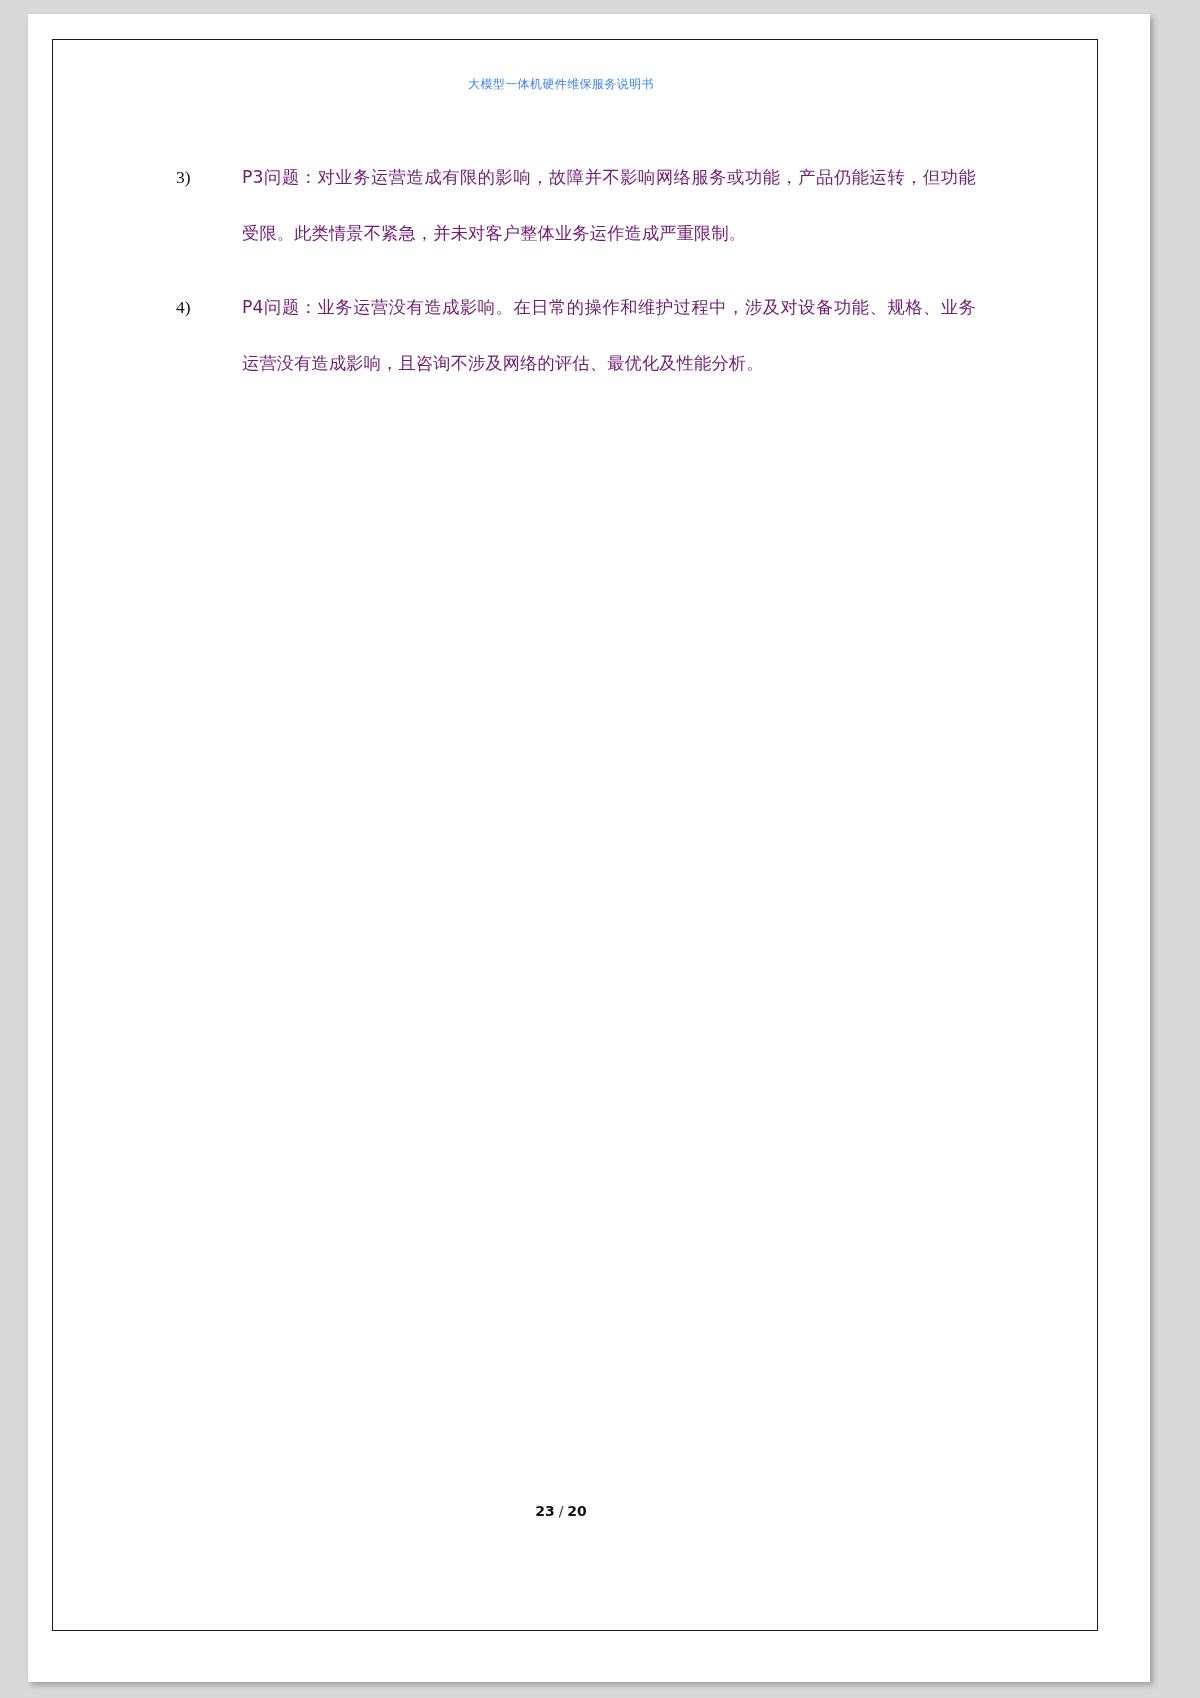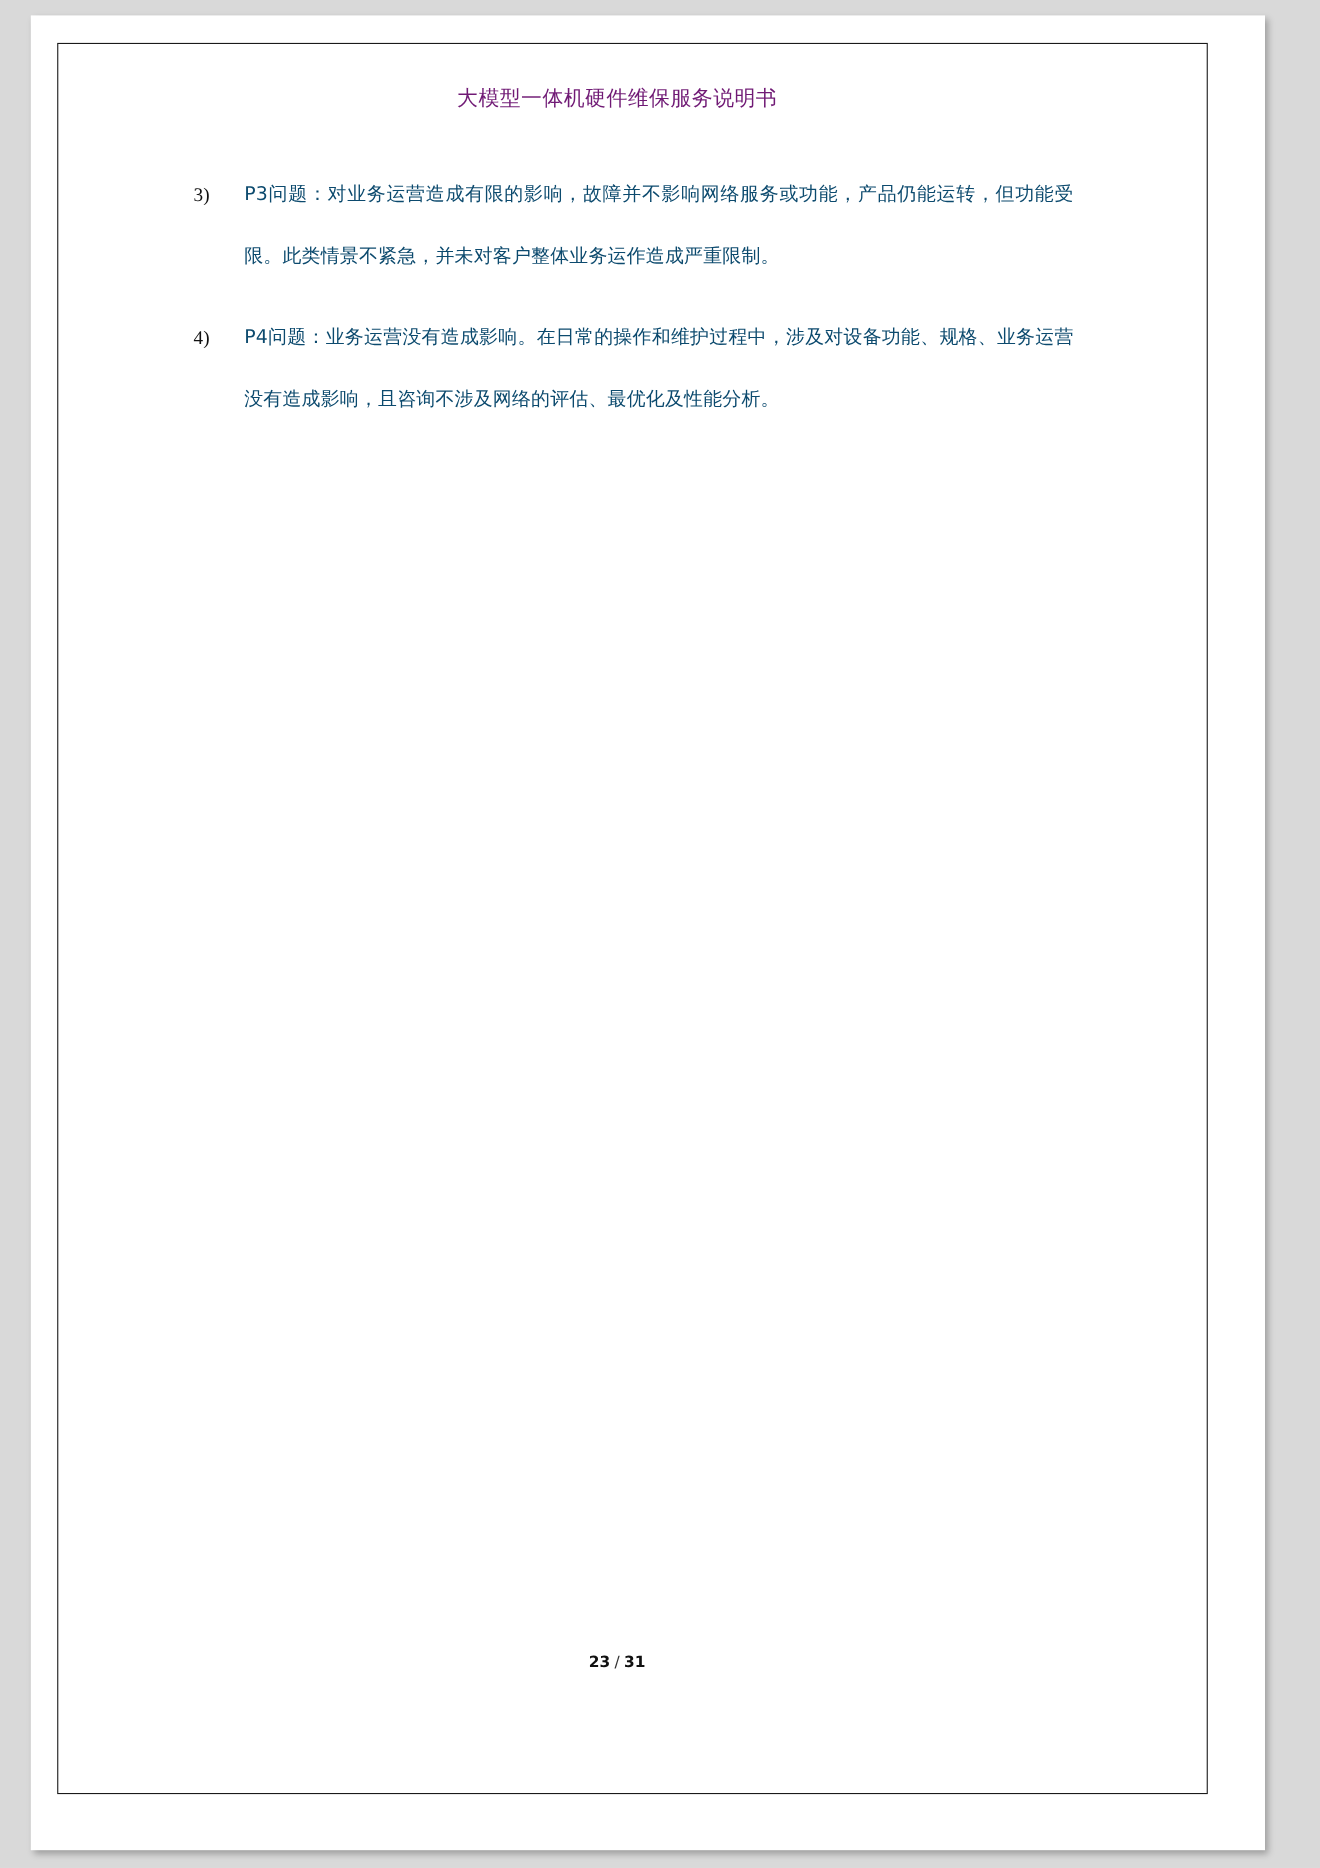--- a/index.html
+++ b/index.html
@@ -31,22 +31,22 @@
     border: 1.5px solid #1a1a1a;
     box-sizing: border-box;
   }
   .header {
     position: absolute;
     left: 0;
     top: 62px;
     width: 1066px;
     text-align: center;
     font-family: "DejaVu Serif", serif;
-    font-size: 19px;
-    color: #701a75;
+    font-size: 12px;
+    color: #3b82f6;
     letter-spacing: 0.4px;
   }
   .content {
     position: absolute;
     left: 148px;
     top: 135px;
     width: 800px;
   }
   .item {
     position: relative;
@@ -56,25 +56,25 @@
     position: absolute;
     left: 0;
     top: 0;
     width: 46px;
     font-family: "Liberation Serif", serif;
     font-size: 17.5px;
     color: #111;
     line-height: 56px;
   }
   .para {
-    margin-left: 46px;
+    margin-left: 66px;
     font-family: "DejaVu Sans", sans-serif;
     font-size: 17.2px;
     line-height: 56px;
-    color: #0c4a6e;
+    color: #701a75;
     text-align: justify;
     text-justify: inter-ideograph;
     letter-spacing: 0.2px;
   }
   .footer {
     position: absolute;
     left: 0;
     top: 1489px;
     width: 1066px;
     text-align: center;
@@ -102,15 +102,15 @@
     </div>
 
     <div class="item">
       <div class="marker">4)</div>
       <div class="para">P4问题：业务运营没有造成影响。在日常的操作和维护过程中，涉及对设备功能、规格、业务运营没有造成影响，且咨询不涉及网络的评估、最优化及性能分析。</div>
     </div>
 
   </div>
 
   <div class="footer">
-    <span class="cur">23</span><span class="sep">/</span><span class="tot">31</span>
+    <span class="cur">23</span><span class="sep">/</span><span class="tot">20</span>
   </div>
 </div>
 
 </body></html>

